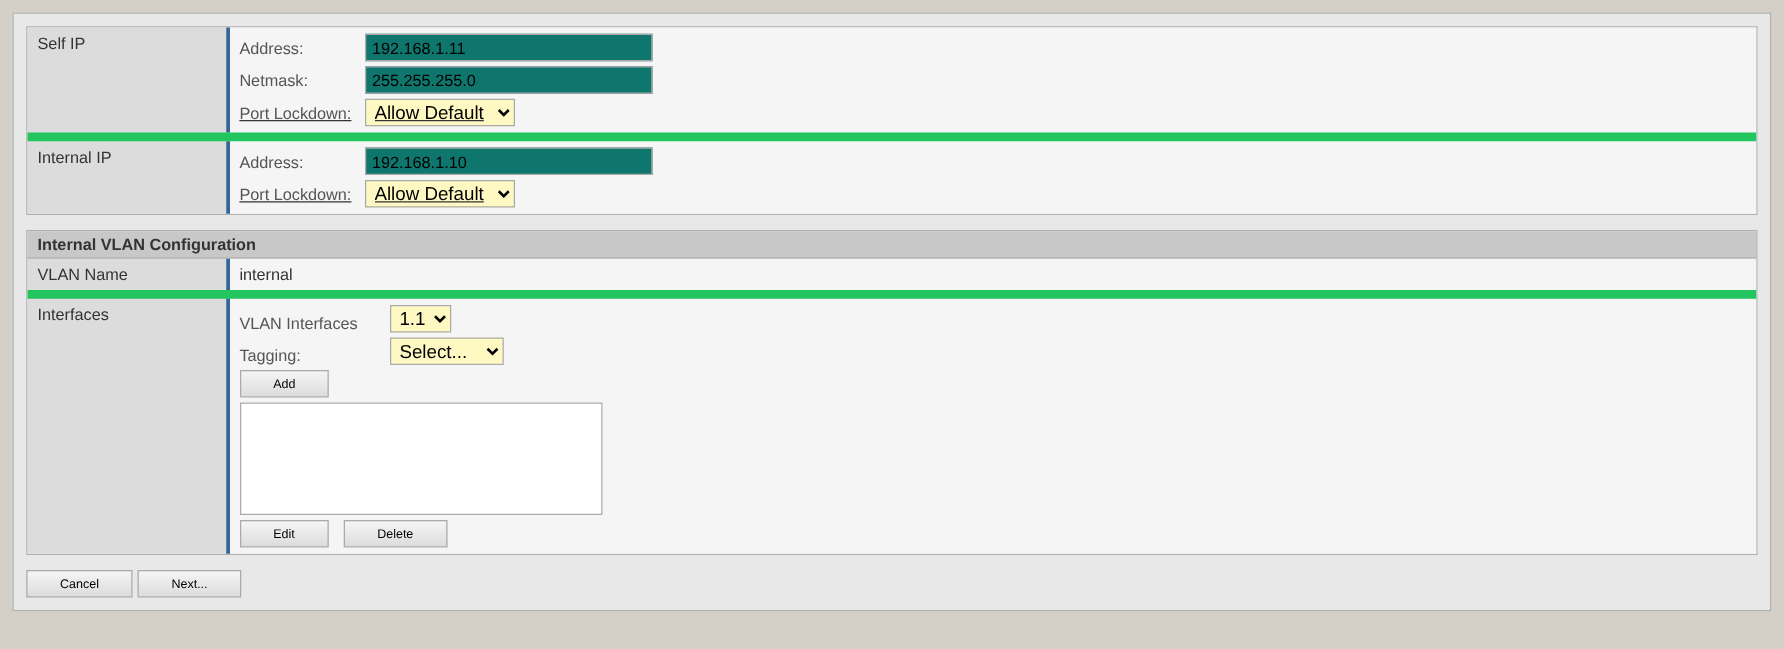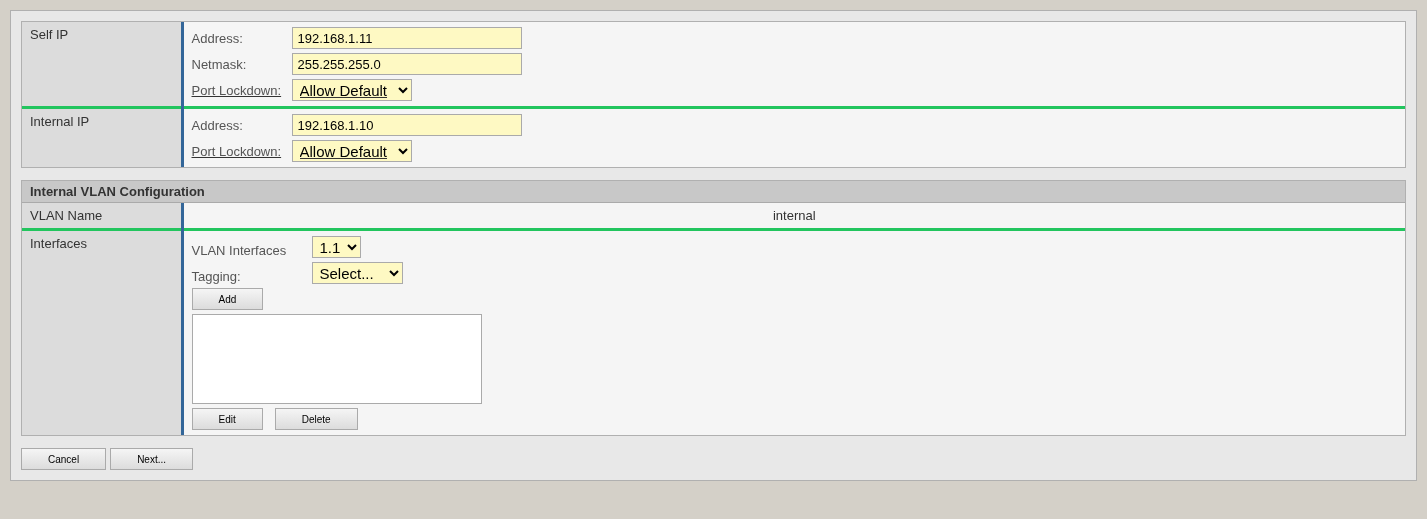--- a/index.html
+++ b/index.html
@@ -22,21 +22,21 @@
     }
     .config-table {
       width: 100%;
       border-collapse: collapse;
     }
     .config-table td {
       padding: 5px 8px;
       vertical-align: top;
     }
     .config-table tr {
-      border-bottom: 3px solid #22c55e;
+      border-bottom: 7px solid #22c55e;
     }
     .config-table tr:last-child {
       border-bottom: none;
     }
     .label-cell {
       background: #dcdcdc;
       width: 160px;
       font-weight: normal;
       color: #333;
       vertical-align: middle;
@@ -58,36 +58,35 @@
     }
     .field-label {
       width: 100px;
       color: #555;
       font-size: 13px;
     }
     input[type="text"] {
       border: 1px solid #aaa;
       padding: 2px 5px;
       font-size: 13px;
-      background: #fef9c3;
+      background: #0f766e;
       width: 230px;
       height: 22px;
     }
     select {
       border: 1px solid #aaa;
       padding: 1px 3px;
       font-size: 15px;
       background: #fef9c3;
       height: 22px;
     }
     .vlan-name-cell {
       padding: 6px 10px;
       background: #f5f5f5;
       color: #333;
-      text-align: center;
     }
     .vlan-tag-input {
       width: 80px;
     }
     .interfaces-row {
       display: flex;
       align-items: flex-end;
       margin-bottom: 4px;
     }
     .interfaces-row .field-label {

